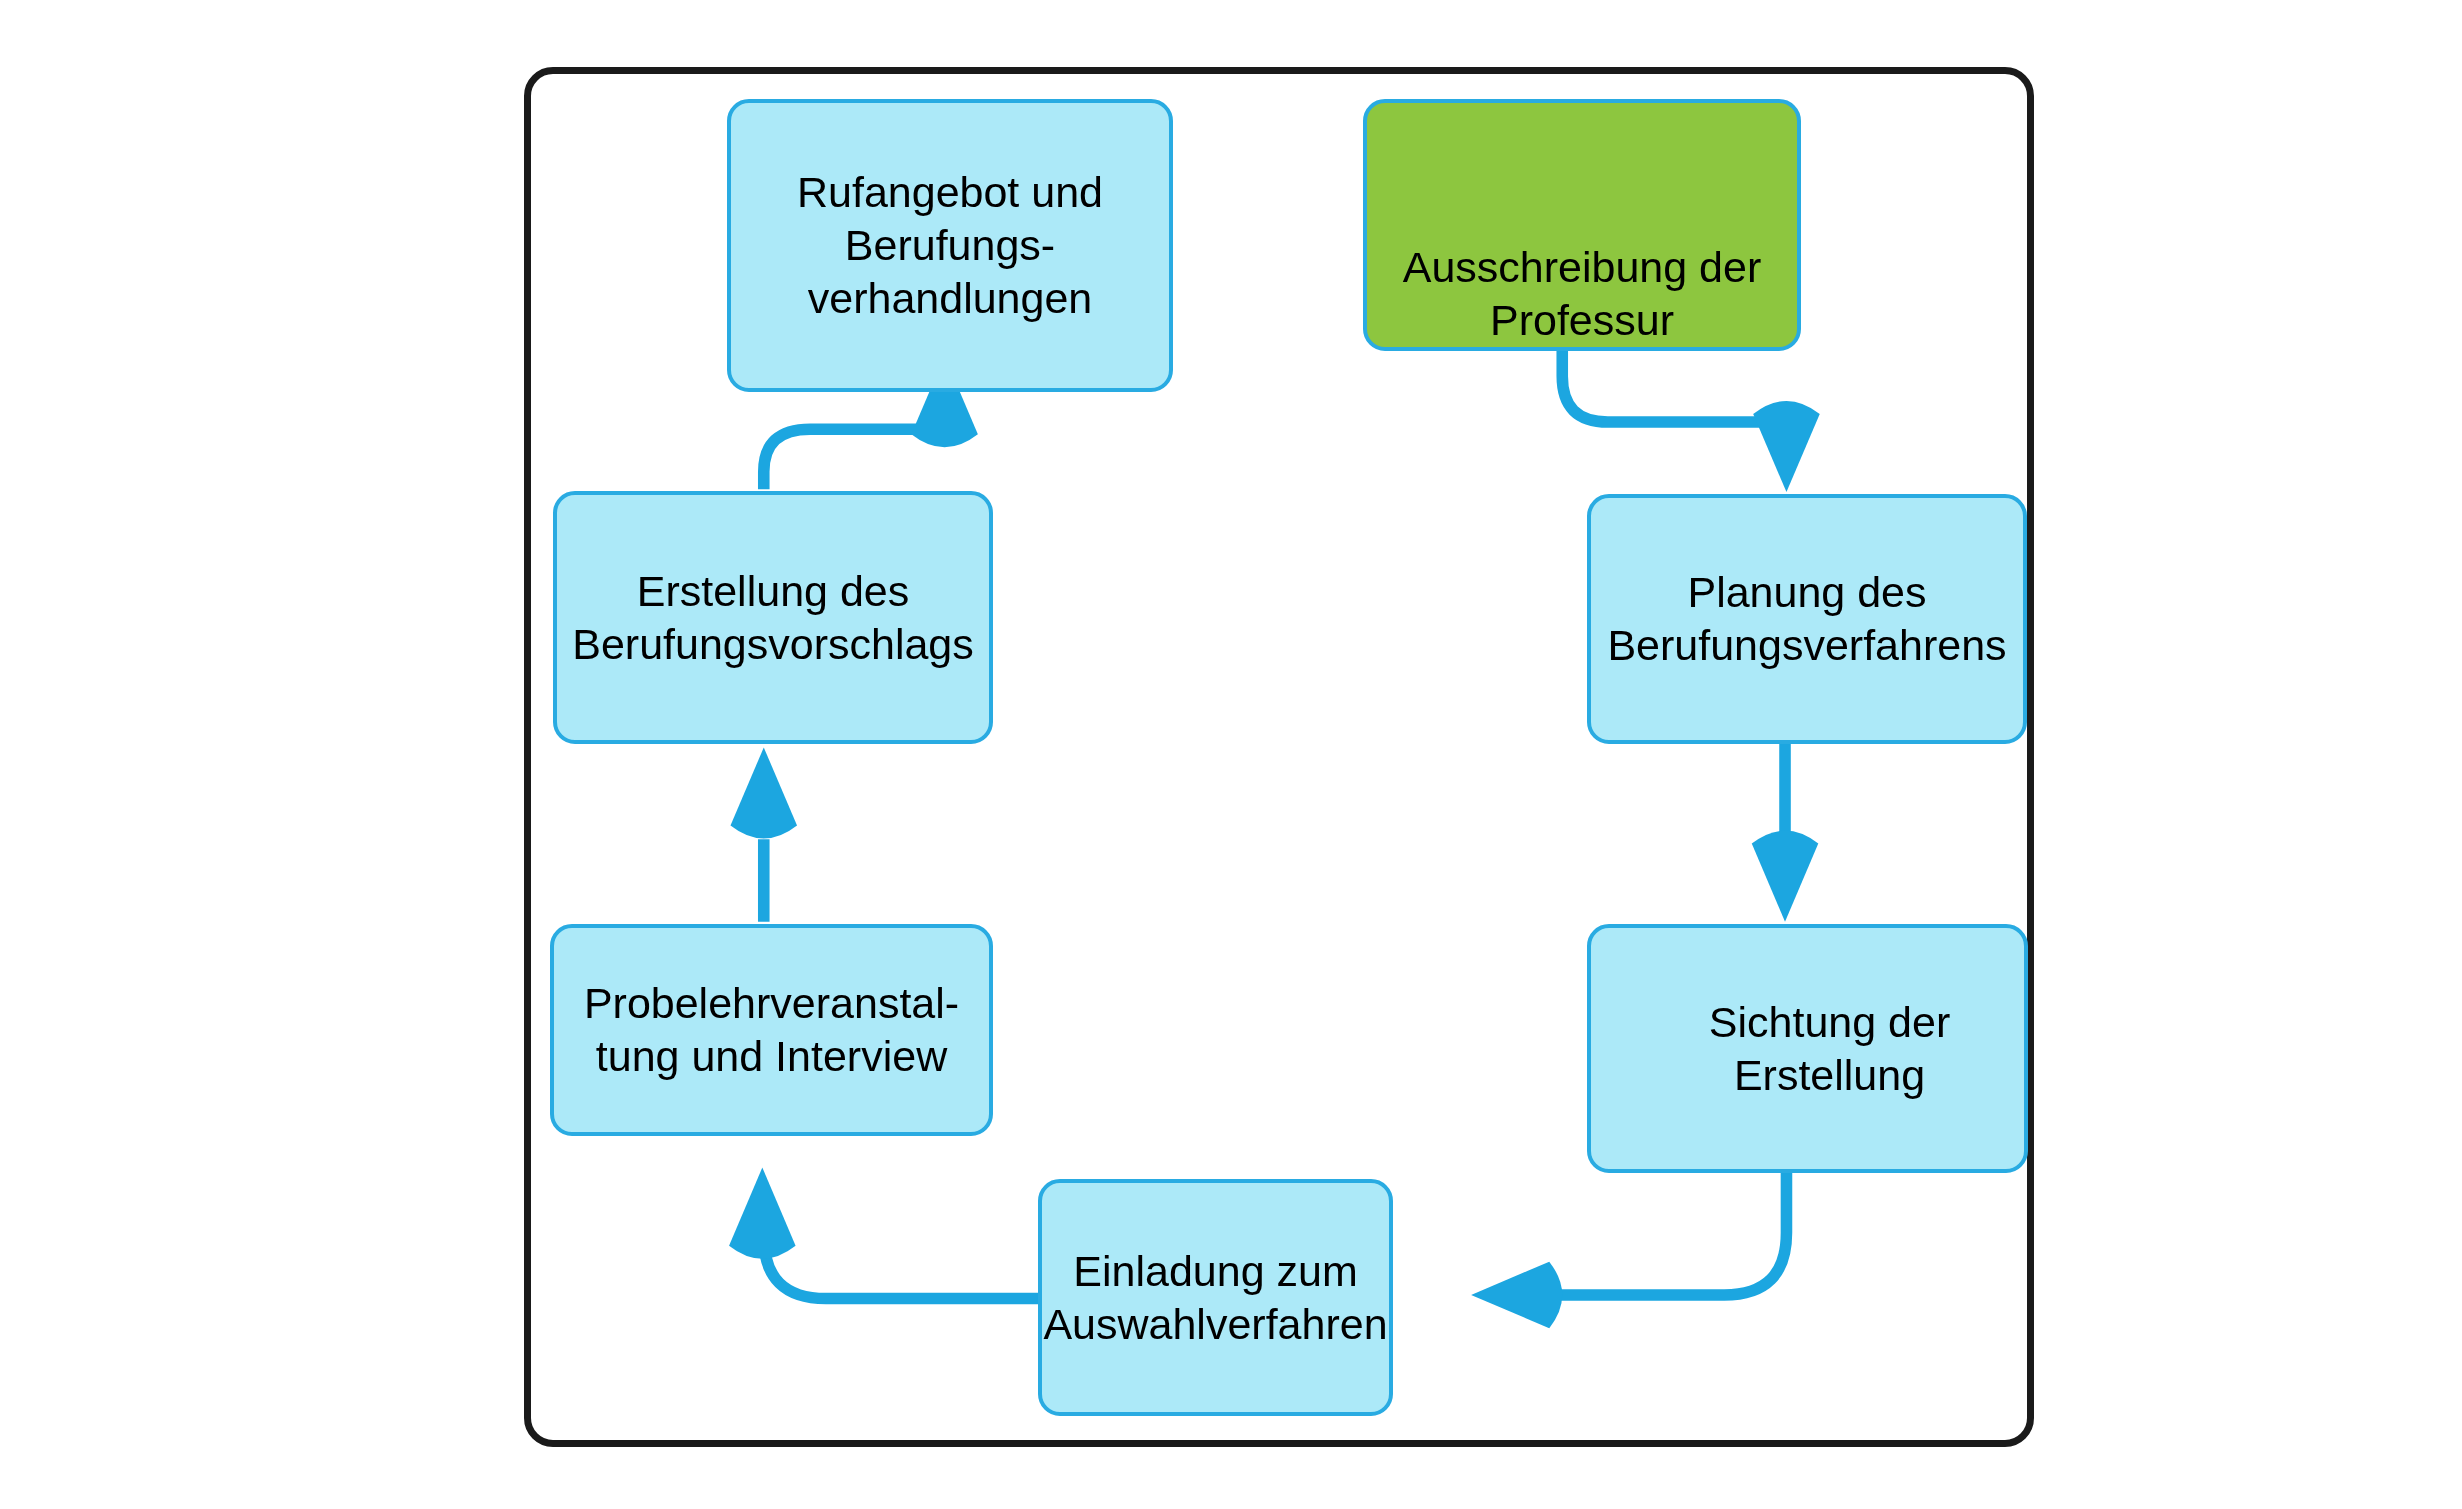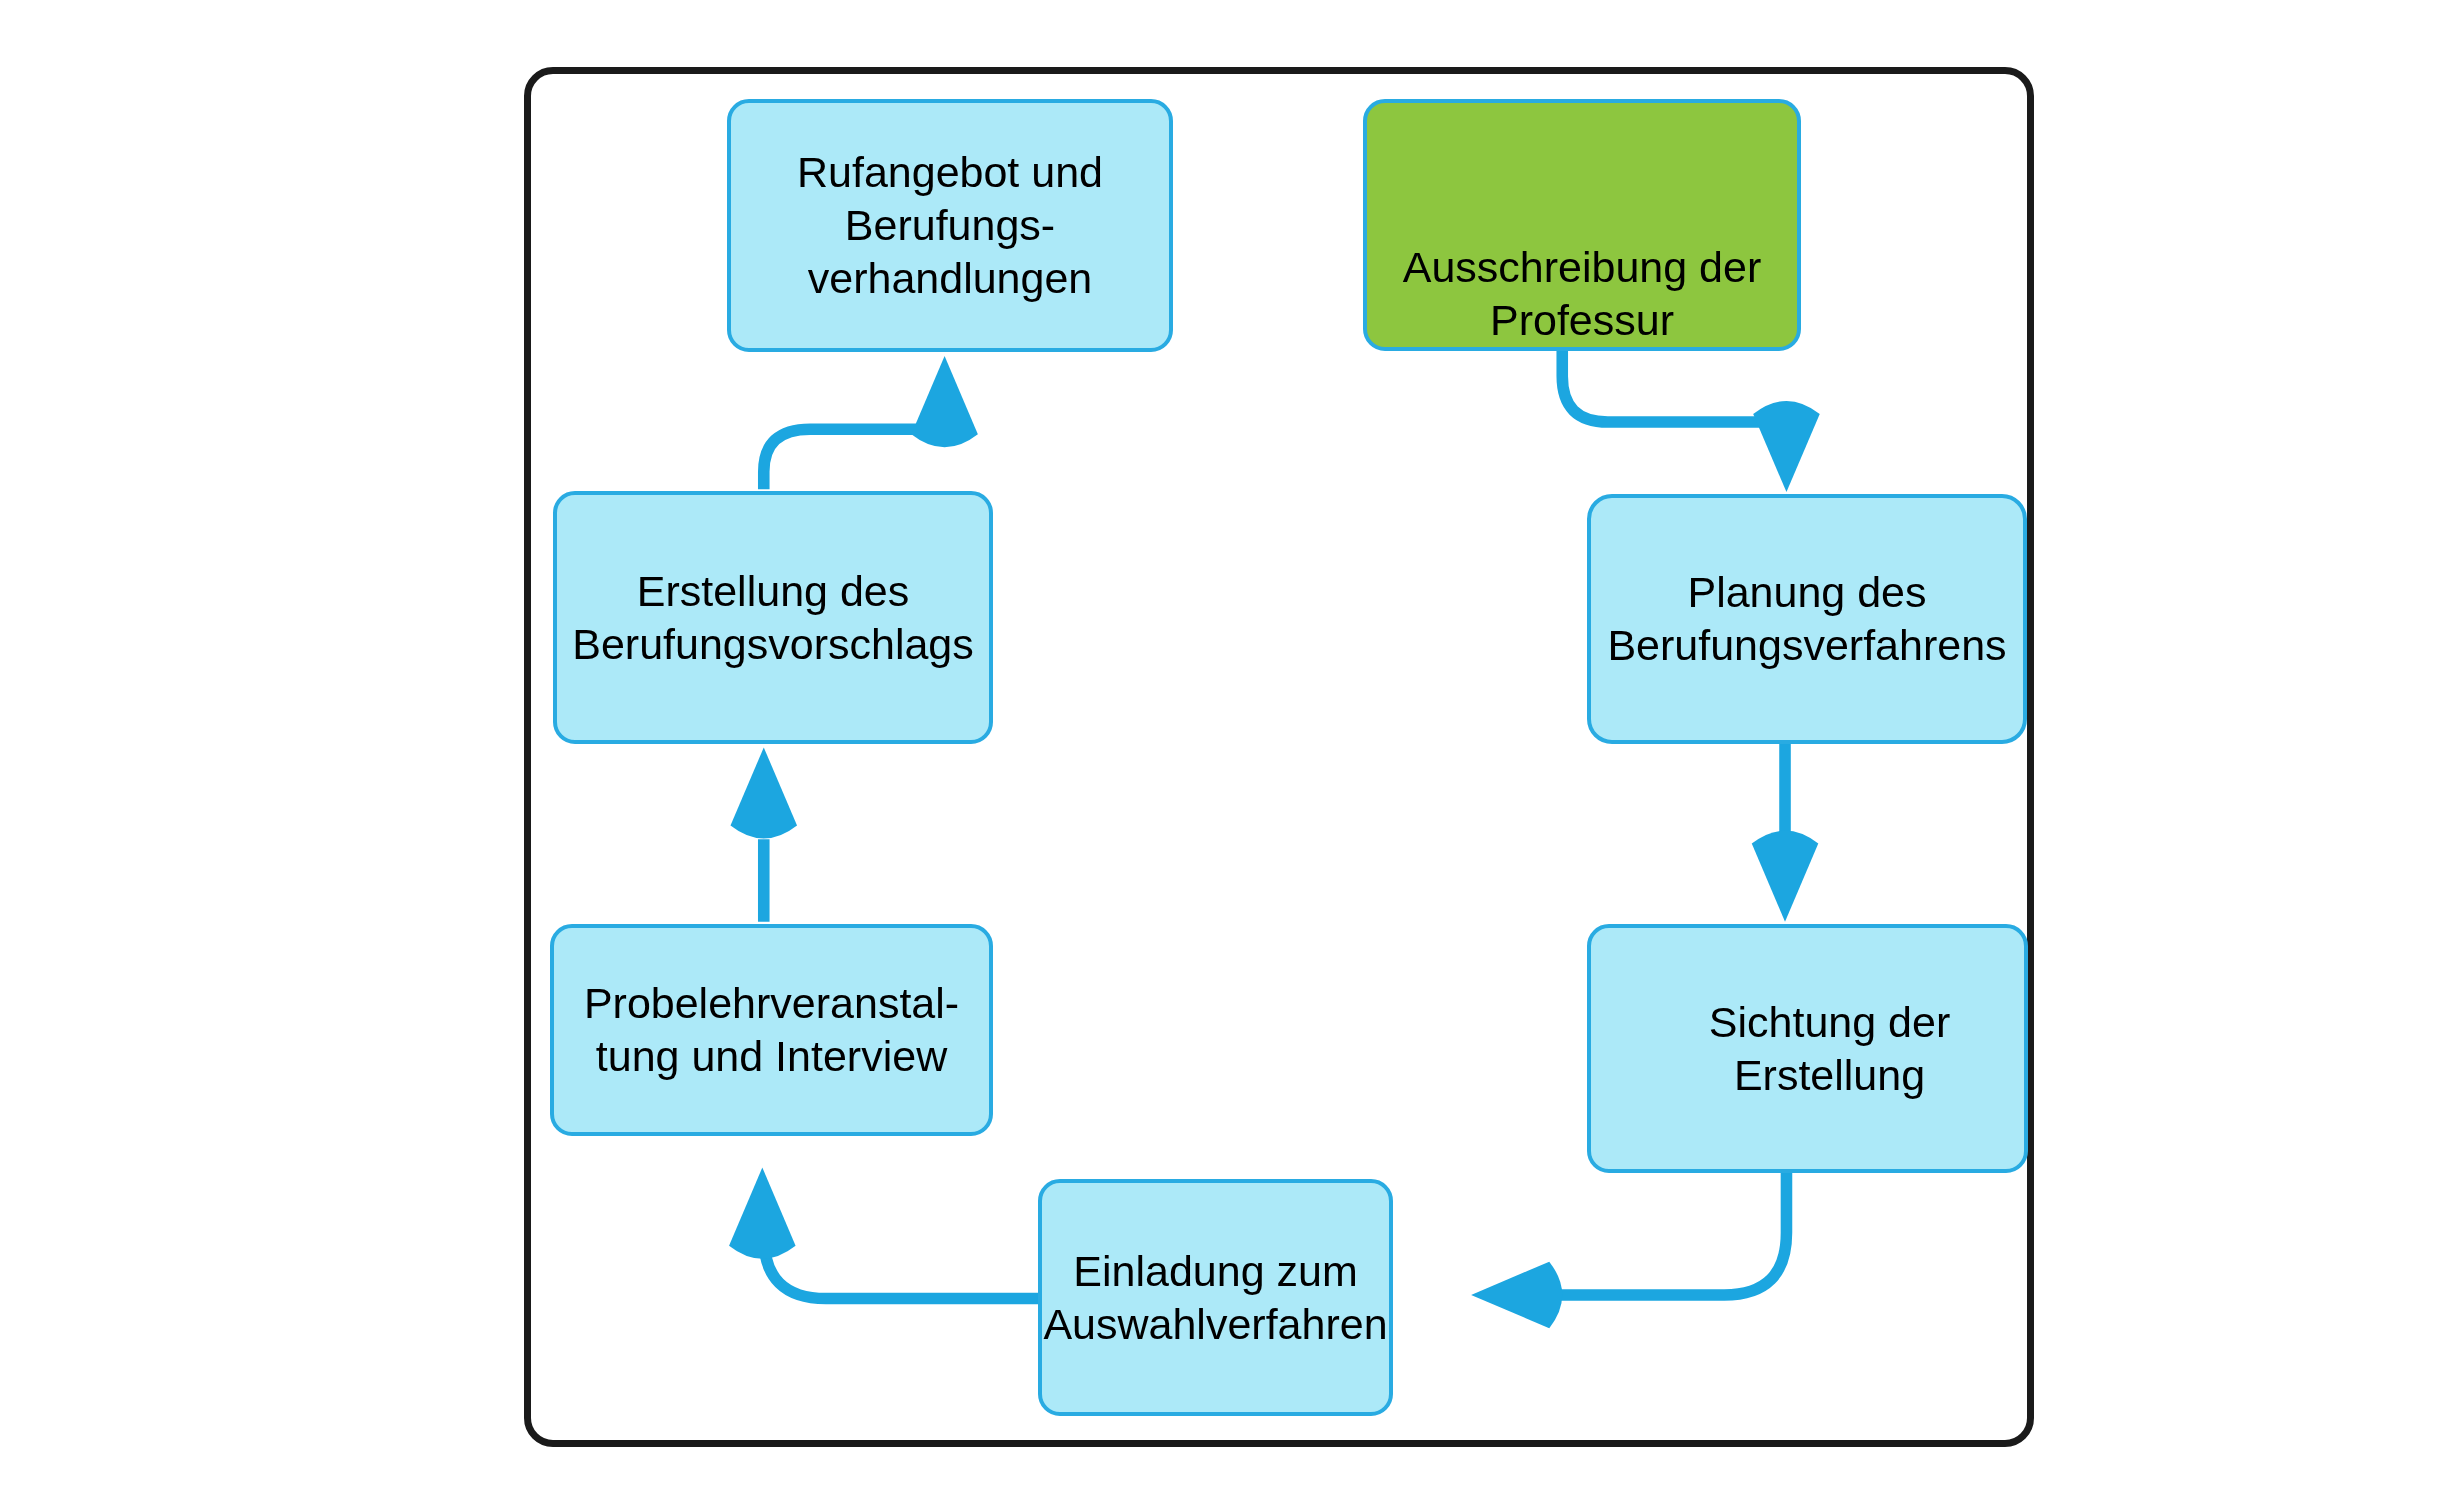--- a/index.html
+++ b/index.html
@@ -44,24 +44,24 @@
     justify-content: center;
     text-align: center;
     font-size: 43px;
     line-height: 53px;
     color: var(--text, #000000);
     z-index: 2;
   }
   .node.start {
     background: var(--start-fill, #8DC63F);
   }
-  #node-rufangebot              { left: 727px; top: 99px;  width: 446px; height: 253px; }
+  #node-rufangebot              { left: 727px; top: 99px;  width: 446px; height: 293px; }
   #node-ausschreibung           { left: 1363px; top: 99px;  width: 438px; height: 252px; justify-content: flex-end; }
   #node-erstellung              { left: 553px;  top: 491px;  width: 440px; height: 253px; }
-  #node-planung                 { left: 1587px; top: 494px;  width: 440px; height: 250px; border-radius: 25px; }
+  #node-planung                 { left: 1587px; top: 494px;  width: 440px; height: 250px; }
   #node-probelehrveranstaltung  { left: 550px;  top: 924px; width: 443px; height: 212px; }
   #node-sichtung                { left: 1587px; top: 924px; width: 441px; height: 249px; padding-left: 44px; }
   #node-einladung               { left: 1038px; top: 1179px; width: 355px; height: 237px; }
   .edge-line {
     fill: none;
     stroke-width: 16px;
     stroke-linecap: butt;
   }
 </style>
 </head>

